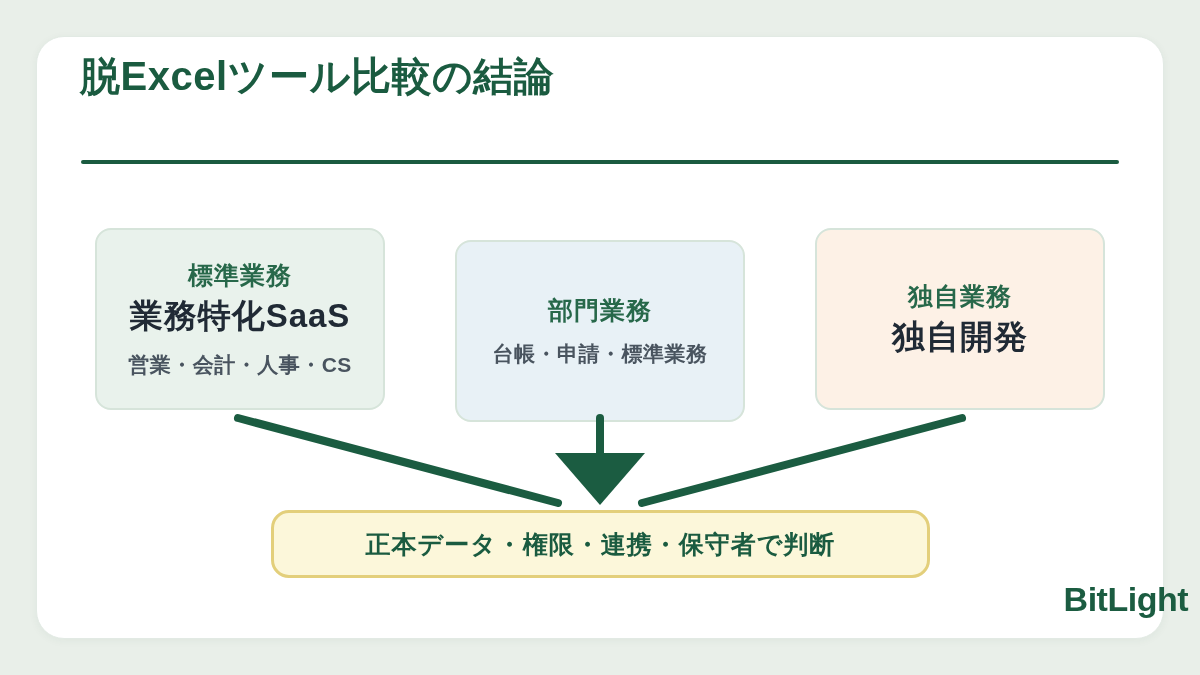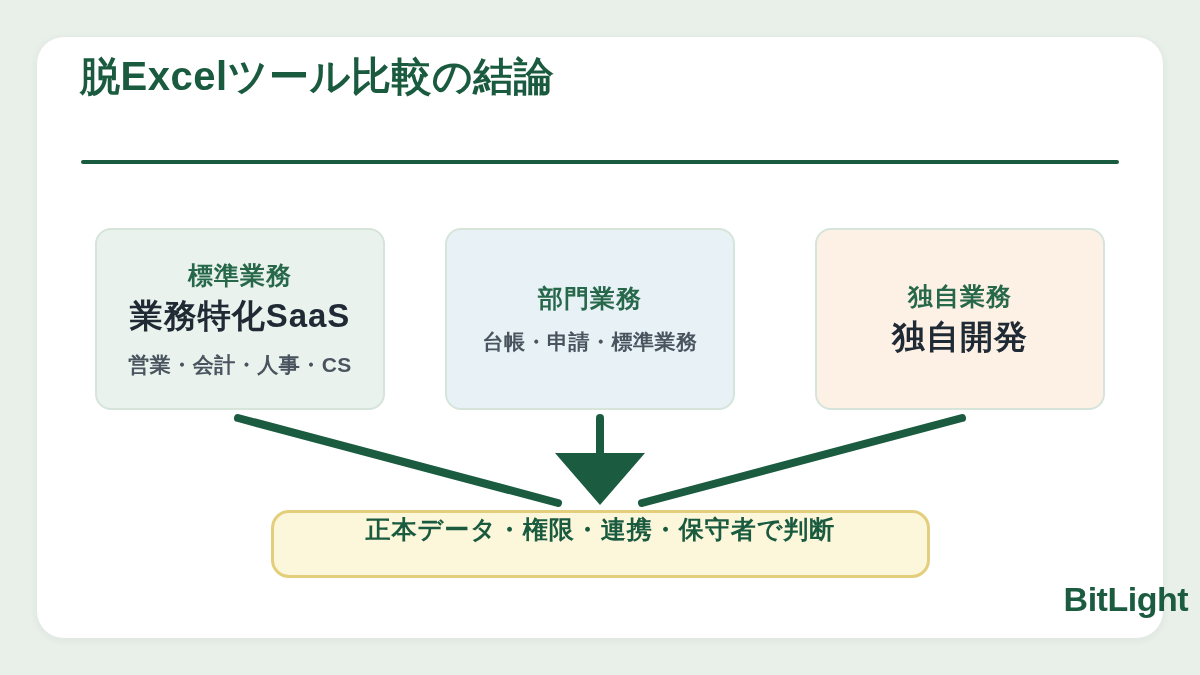--- a/index.html
+++ b/index.html
@@ -29,32 +29,32 @@
   .divider{
     position:absolute;left:81px;top:160px;width:1038px;height:4px;
     background:var(--brand-green);border-radius:2px;
   }
   .card{
     position:absolute;top:228px;width:290px;height:182px;border-radius:16px;
     border:2px solid var(--card-border);display:flex;flex-direction:column;
     align-items:center;justify-content:center;text-align:center;
   }
   .card-saas{left:95px;background:var(--card-saas-bg);}
-  .card-lowcode{left:445px;background:var(--card-lowcode-bg);}
+  .card-lowcode{left:455px;background:var(--card-lowcode-bg);margin-top:12px;}
   .card-custom{left:815px;background:var(--card-custom-bg);}
   .card-category{font-size:25px;line-height:30px;font-weight:800;color:var(--label-green);letter-spacing:1px;}
   .card-tool{margin-top:6px;font-size:33px;line-height:40px;font-weight:700;color:var(--heading-dark);letter-spacing:1px;}
   .card-examples{margin-top:16px;font-size:21px;line-height:26px;font-weight:700;color:var(--body-gray);letter-spacing:.5px;}
   .arrows{position:absolute;left:0;top:0;width:1200px;height:675px;pointer-events:none;}
   .arrows line{stroke:var(--arrow-green);stroke-width:8;stroke-linecap:round;}
   .arrows polygon{fill:var(--arrow-green);}
   .conclusion{
     position:absolute;left:271px;top:510px;width:659px;height:68px;
     background:var(--conclusion-bg);border:3px solid var(--conclusion-border);
-    border-radius:18px;display:flex;align-items:flex-start;justify-content:center;
+    border-radius:18px;display:flex;align-items:center;justify-content:center;
   }
   .conclusion-text{font-size:25px;font-weight:800;color:var(--brand-green);letter-spacing:1px;}
   .logo{
     position:absolute;right:12px;top:582px;font-size:34px;line-height:34px;
     font-weight:800;color:var(--arrow-green);letter-spacing:-.5px;
   }
 </style>
 </head>
 <body>
 

